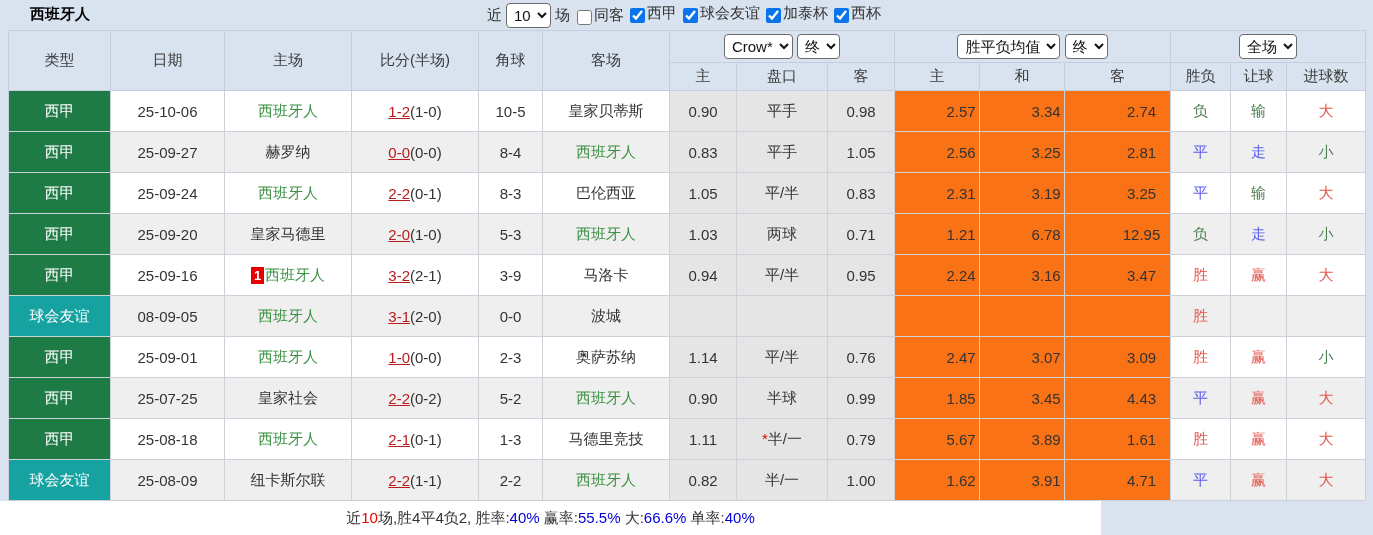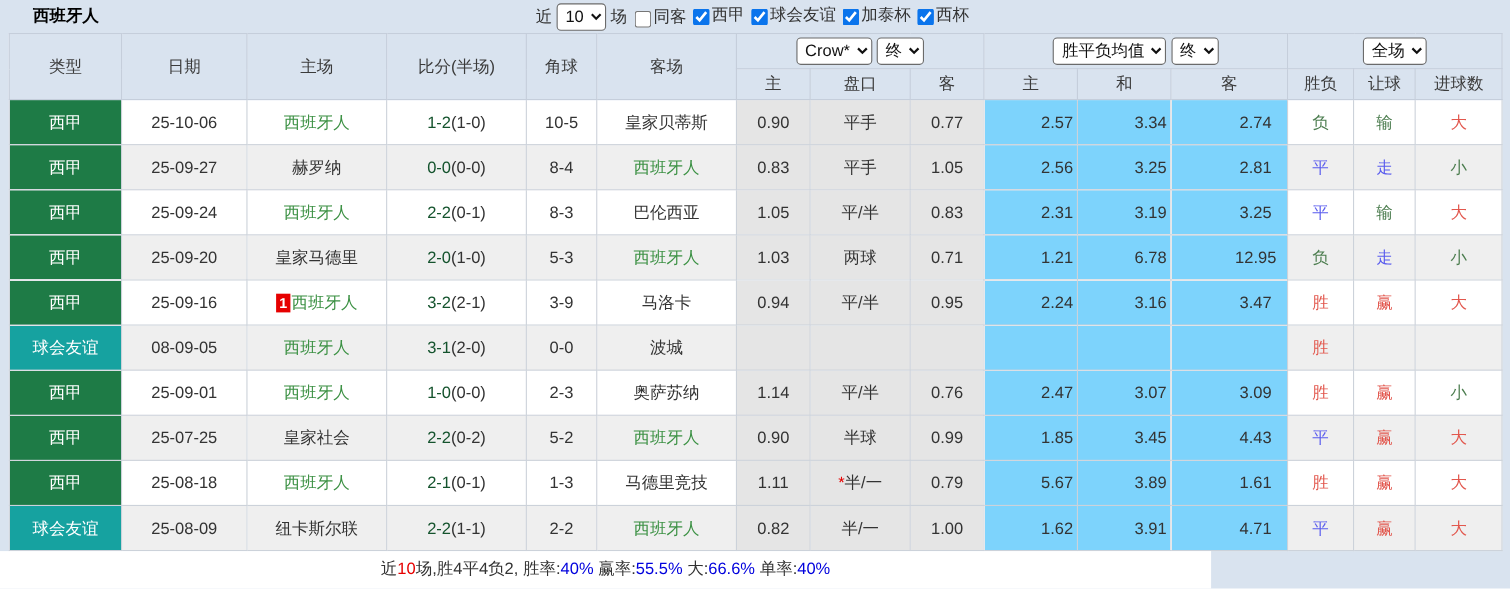--- a/index.html
+++ b/index.html
@@ -29,25 +29,25 @@
     color:#3b3b3b; text-align:center; padding:0;
   }
   tr.h1 th { height:32px; }
   tr.h2 th { height:28px; }
   td {
     border:1px solid #ccd2da; text-align:center; height:41px; padding:0;
     color:#333; overflow:hidden; white-space:nowrap;
   }
   tr.alt { background:#efefef; }
   .col-crow { background:#e5e5e5; }
-  .col-avg  { background:#7dd3fc;padding-left:48px; }
+  .col-avg  { background:#f97316;padding-left:48px; }
   .league   { background:#1e7b46; color:#fff; }
   .friendly { background:#16a2a0; color:#fff; }
   .self { color:#3c9144; }
-  .score-red { color:#14532d; }
+  .score-red { color:#b91c1c;text-decoration:underline; }
   .star { color:#e60000; }
   .redcard {
     display:inline-block; background:#e60000; color:#fff; font-weight:bold;
     padding:0 3px; margin-right:1px; font-size:13px; line-height:17px;
   }
   .res-red { color:#e2574d; } .res-blue { color:#5a5cee; } .res-green { color:#4c7d4f; }
   
   .summary {
     width:1101px; height:35px; background:#fff;
     text-align:center; line-height:33px; font-size:15px; color:#333;
@@ -149,21 +149,21 @@
   <tbody id="rows">
       <tr>
         <td class="league"><span>西甲</span></td>
         <td><span>25-10-06</span></td>
         <td><span class="self">西班牙人</span></td>
         <td><span class="score-red">1-2</span><span>(1-0)</span></td>
         <td><span>10-5</span></td>
         <td><span>皇家贝蒂斯</span></td>
         <td class="col-crow"><span>0.90</span></td>
         <td class="col-crow"><span>平手</span></td>
-        <td class="col-crow"><span>0.77</span></td>
+        <td class="col-crow"><span>0.98</span></td>
         <td class="col-avg"><span>2.57</span></td>
         <td class="col-avg"><span>3.34</span></td>
         <td class="col-avg"><span>2.74</span></td>
         <td><span class="res-green">负</span></td>
         <td><span class="res-green">输</span></td>
         <td><span class="res-red">大</span></td>
       </tr>
       <tr class="alt">
         <td class="league"><span>西甲</span></td>
         <td><span>25-09-27</span></td>

